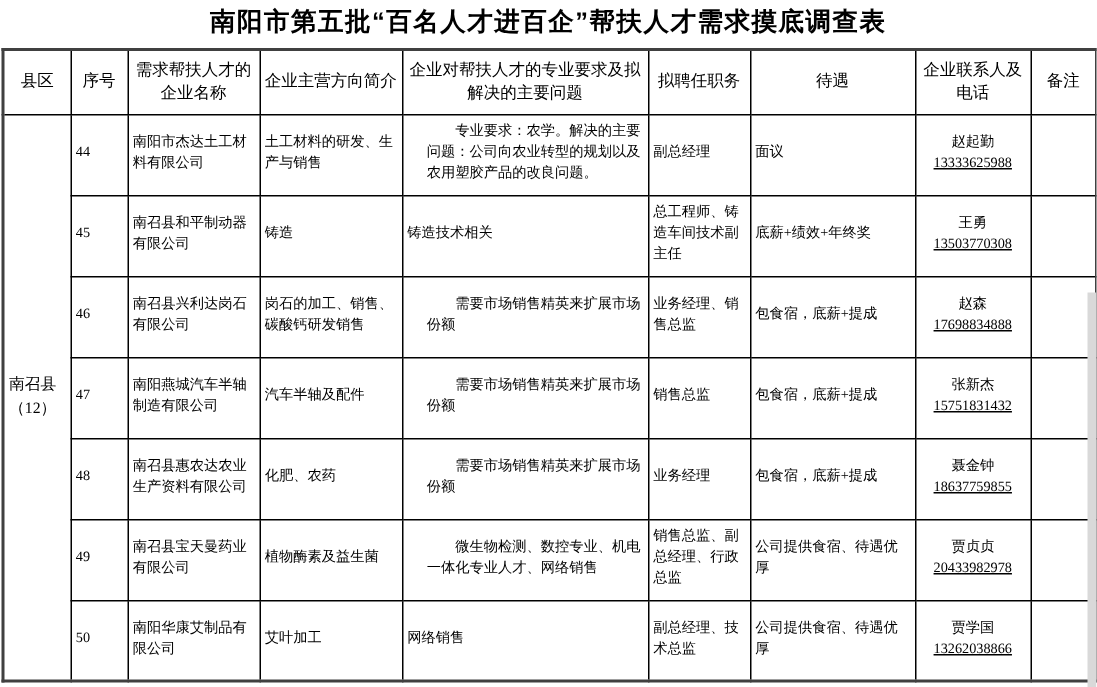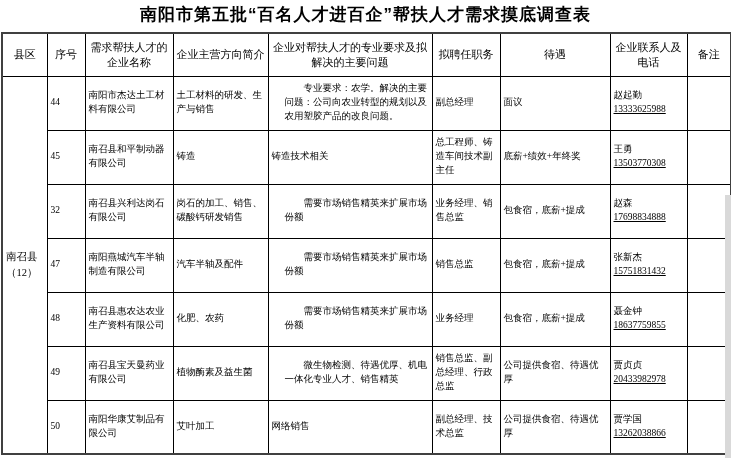--- a/index.html
+++ b/index.html
@@ -25,21 +25,21 @@
   th {
     font-size:11px; font-weight:normal; text-align:center; line-height:1.35;
     height:43px;
   }
   td { font-size:9.5px; line-height:1.45; }
   tr.body-row { height:54px; }
   .al-c { text-align:left;margin-left:48px; }
   .al-l { text-align:left; }
   .ind  { text-align:left; text-indent:2em;padding-left:16px; }
   .county-cell { text-align:left; font-size:10.5px; line-height:1.5; }
-  .contact-cell { text-align:left; }
+  .contact-cell { text-align:center; }
   .contact-cell .phone { letter-spacing:0;text-decoration:underline; }
   .page-edge {
     position:absolute; right:0; top:195px; width:6px; height:263px;
     background:#d9d9d9;
   }
 </style>
 </head>
 <body>
 
 <div class="title">南阳市第五批“百名人才进百企”帮扶人才需求摸底调查表</div>
@@ -94,21 +94,21 @@
       <td class="al-c">铸造技术相关</td>
       <td class="al-c">总工程师、铸造车间技术副主任</td>
       <td class="al-l">底薪+绩效+年终奖</td>
       <td class="contact-cell">
         <div class="name">王勇</div>
         <div class="phone">13503770308</div>
       </td>
       <td class="al-c"></td>
     </tr>
     <tr class="body-row">
-      <td class="al-c">32</td>
+      <td class="al-c">46</td>
       <td class="al-l">南召县兴利达岗石有限公司</td>
       <td class="al-l">岗石的加工、销售、碳酸钙研发销售</td>
       <td class="ind">需要市场销售精英来扩展市场份额</td>
       <td class="al-c">业务经理、销售总监</td>
       <td class="al-l">包食宿，底薪+提成</td>
       <td class="contact-cell">
         <div class="name">赵森</div>
         <div class="phone">17698834888</div>
       </td>
       <td class="al-c"></td>
@@ -136,21 +136,21 @@
       <td class="contact-cell">
         <div class="name">聂金钟</div>
         <div class="phone">18637759855</div>
       </td>
       <td class="al-c"></td>
     </tr>
     <tr class="body-row">
       <td class="al-c">49</td>
       <td class="al-l">南召县宝天曼药业有限公司</td>
       <td class="al-l">植物酶素及益生菌</td>
-      <td class="ind">微生物检测、待遇优厚、机电一体化专业人才、销售精英</td>
+      <td class="ind">微生物检测、数控专业、机电一体化专业人才、网络销售</td>
       <td class="al-c">销售总监、副总经理、行政总监</td>
       <td class="al-l">公司提供食宿、待遇优厚</td>
       <td class="contact-cell">
         <div class="name">贾贞贞</div>
         <div class="phone">20433982978</div>
       </td>
       <td class="al-c"></td>
     </tr>
     <tr class="body-row">
       <td class="al-c">50</td>

